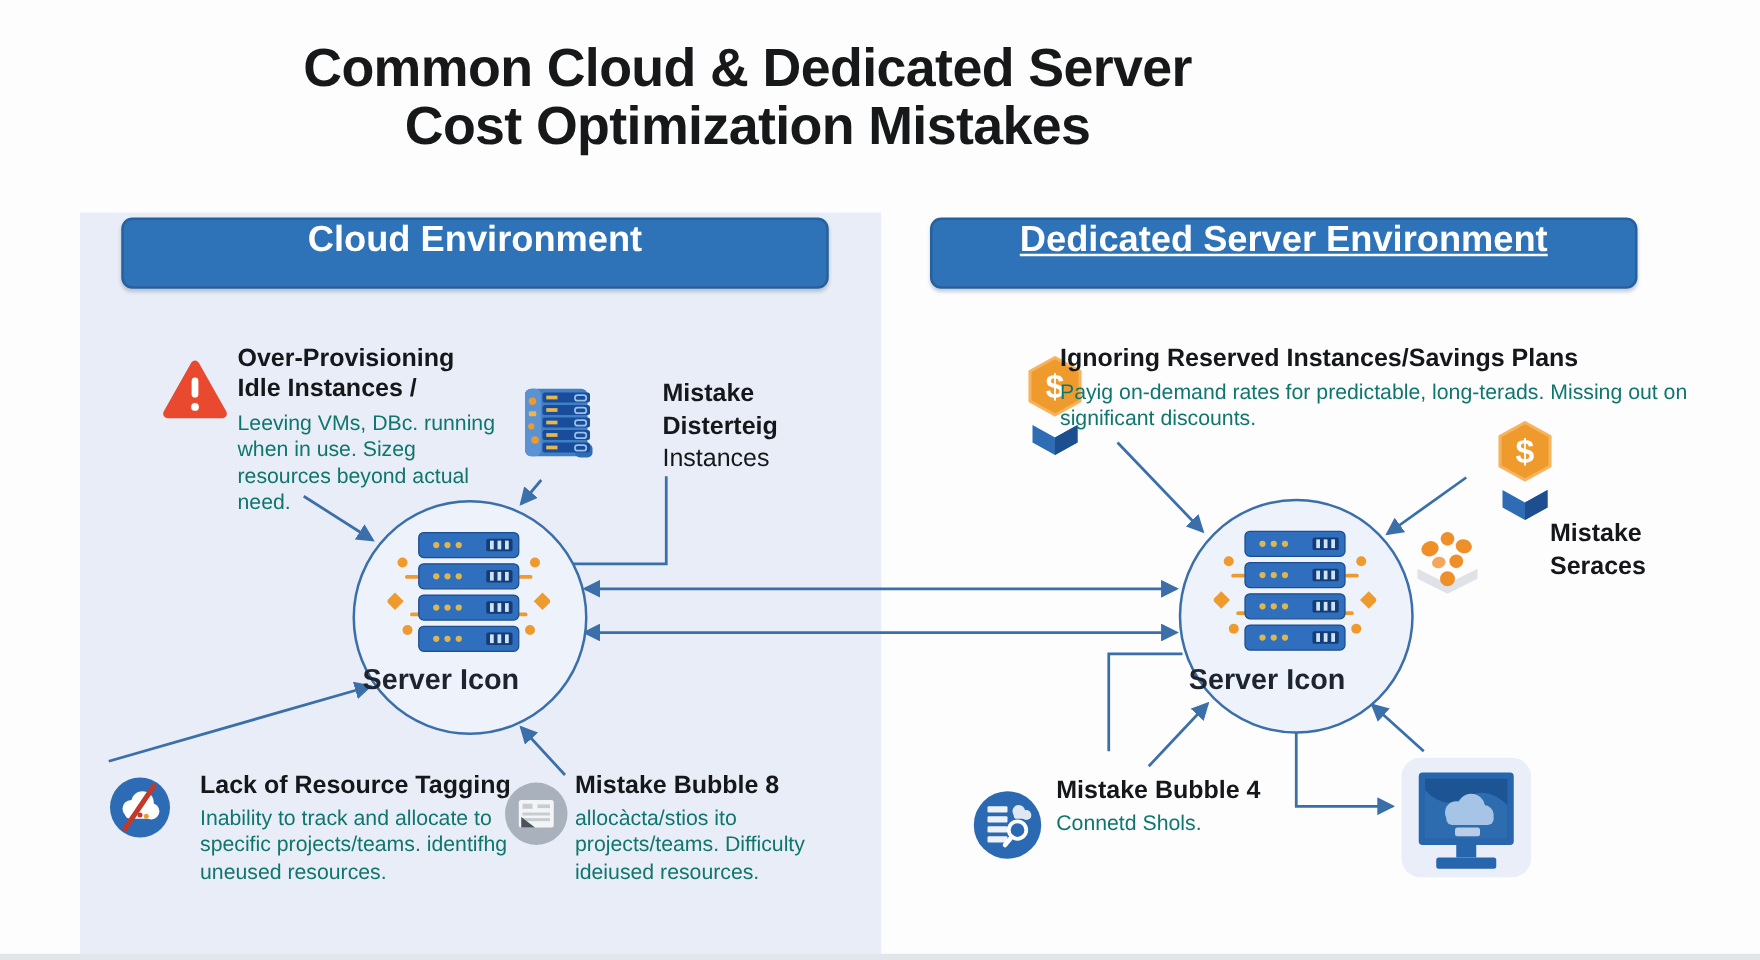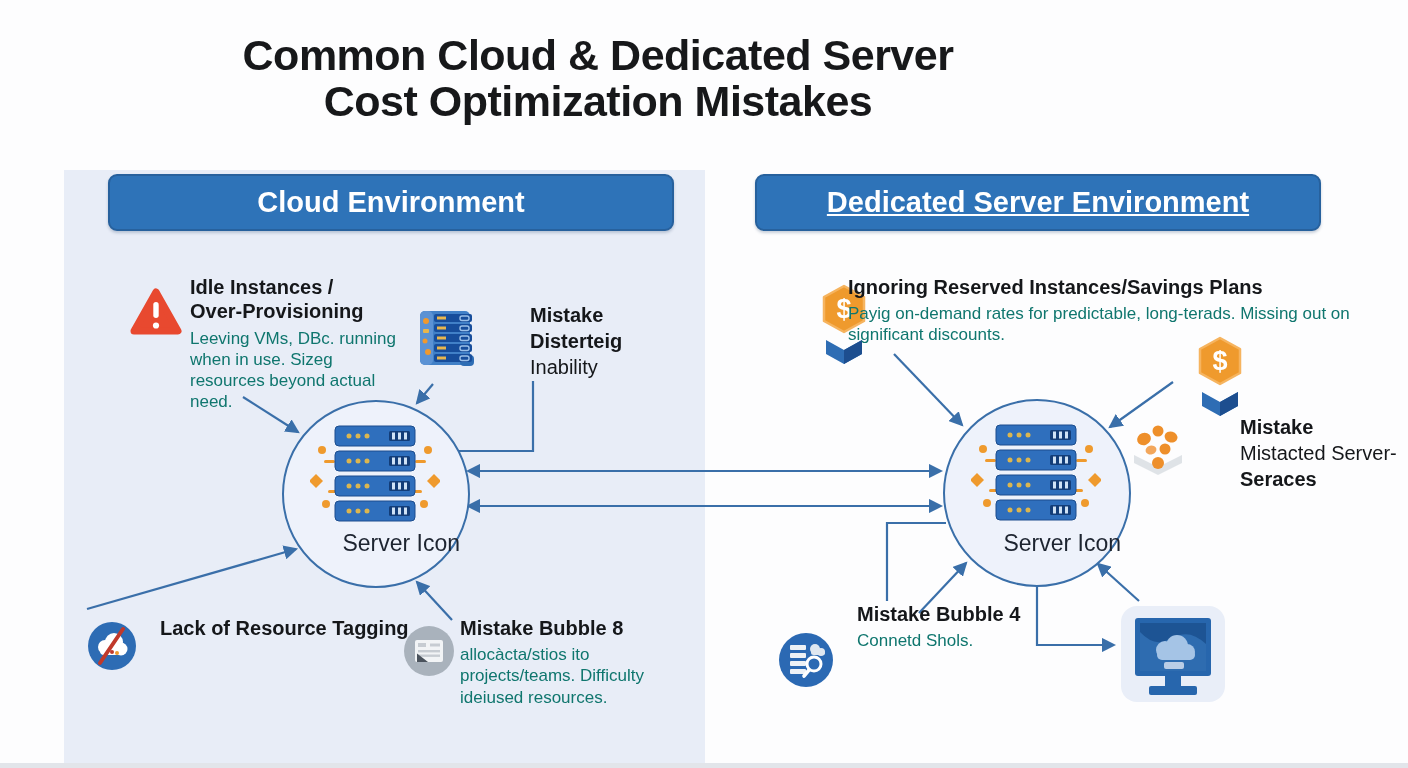--- a/index.html
+++ b/index.html
@@ -4,24 +4,24 @@
 <style>
   html,body{margin:0;padding:0;background:#fdfdfe;}
   body{width:1408px;height:768px;position:relative;overflow:hidden;
        font-family:"Liberation Sans", sans-serif;-webkit-font-smoothing:antialiased;}
   .abs{position:absolute;}
   .page-title{left:0;width:1196px;top:32px;text-align:center;
               font-size:43px;font-weight:700;color:#17181a;line-height:1.08;letter-spacing:-.5px;}
   .panel-bg{left:64px;top:170px;width:641px;height:594px;background:#e8edf7;}
   .bottom-strip{left:0;top:763px;width:1408px;height:5px;background:#e2e5ea;}
   .env-header{height:53px;background:#2e73b8;border:2px solid #27619d;border-radius:9px;
-              color:#fff;font-size:29px;font-weight:700;display:flex;align-items:center;
-              justify-content:center;box-shadow:0 2px 3px rgba(40,70,110,.25);margin-left:11px;}
+              color:#fff;font-size:29px;font-weight:700;display:flex;
+              justify-content:center;box-shadow:0 2px 3px rgba(40,70,110,.25);}
   .circle{width:184px;height:184px;border-radius:50%;background:#eef2fb;border:2px solid #3a6fa9;}
-  .server-label{width:170px;text-align:right;font-size:23px;color:#1d2430;font-weight:400;}
+  .server-label{width:170px;text-align:left;font-size:23px;color:#1d2430;font-weight:700;}
   .bubble-title{font-weight:700;font-size:20px;color:#15171a;line-height:1.22;}
   .bubble-body{font-size:17px;color:#0f766e;line-height:1.24;margin-top:4px;}
   .mline{font-size:20px;line-height:1.3;color:#15171a;margin-left:48px;}
   .bold{font-weight:700;}
   svg text{font-family:"Liberation Sans", sans-serif;}
 </style>
 </head>
 <body>
 
 <div class="abs panel-bg"></div>
@@ -183,22 +183,22 @@
   </g>
 </svg>
 <div class="abs server-label" style="left:951px;top:530px;">Server Icon</div>
 
 <svg class="abs" style="left:128px;top:287px;" width="56" height="50" viewBox="0 0 56 50">
   <polygon points="28,5 50,44 6,44" fill="#e8492f" stroke="#e8492f" stroke-width="7" stroke-linejoin="round"></polygon>
   <rect x="25.3" y="15" width="5.4" height="16" rx="2.7" fill="#fff"></rect>
   <circle cx="28" cy="38.5" r="3.1" fill="#fff"></circle>
 </svg>
 <div class="abs" style="left:190px;top:275px;width:222px;">
+  <div class="bubble-title">Over-Provisioning</div>
   <div class="bubble-title">Idle Instances /</div>
-  <div class="bubble-title">Over-Provisioning</div>
   <div class="bubble-body">Leeving VMs, DBc. running when in use. Sizeg resources beyond actual need.</div>
 </div>
 
 <svg class="abs" style="left:416px;top:305px;" width="62" height="64" viewBox="0 0 62 64">
   <rect x="4" y="6" width="50" height="54" rx="5" fill="#4180c7"></rect>
   <rect x="4" y="6" width="13" height="54" rx="5" fill="#5b92d4"></rect>
   <circle cx="10" cy="16" r="3" fill="#f0992d"></circle>
   <rect x="7" y="24" width="6" height="4" rx="1" fill="#e8b64e"></rect>
   <circle cx="9" cy="36" r="2.5" fill="#f0992d"></circle>
   <circle cx="12" cy="47" r="3" fill="#f0992d"></circle>
@@ -221,37 +221,38 @@
     <rect x="44" y="11" width="9" height="4.5" rx="2"></rect>
       <rect x="44" y="21" width="9" height="4.5" rx="2"></rect>
     <rect x="44" y="31" width="9" height="4.5" rx="2"></rect>
       <rect x="44" y="41" width="9" height="4.5" rx="2"></rect>
     <rect x="44" y="51" width="9" height="4.5" rx="2"></rect>
   </g>
 </svg>
 <div class="abs" style="left:482px;top:302px;width:160px;">
   <div class="mline bold">Mistake</div>
   <div class="mline bold">Disterteig</div>
-  <div class="mline">Inability</div>
+  <div class="mline">Instances</div>
 </div>
 
 <svg class="abs" style="left:87px;top:621px;" width="50" height="50" viewBox="0 0 50 50">
   <circle cx="25" cy="25" r="24" fill="#2d6cb4"></circle>
   <g fill="#ffffff">
     <circle cx="18" cy="26" r="7"></circle>
       <circle cx="27" cy="21" r="9"></circle>
       <circle cx="34" cy="28" r="6.5"></circle>
     <rect x="13" y="26" width="25" height="8" rx="4"></rect>
   </g>
   <circle cx="25" cy="31" r="2" fill="#c0392b"></circle>
   <circle cx="30" cy="32" r="2" fill="#ef9a2d"></circle>
   <line x1="36" y1="8" x2="13" y2="42" stroke="#c0392b" stroke-width="4" stroke-linecap="round"></line>
 </svg>
 <div class="abs" style="left:160px;top:616px;width:266px;">
   <div class="bubble-title">Lack of Resource Tagging</div>
+  <div class="bubble-body">Inability to track and allocate to specific projects/teams. identifhg uneused resources.</div>
 </div>
 
 <svg class="abs" style="left:403px;top:625px;" width="52" height="52" viewBox="0 0 52 52">
   <circle cx="26" cy="26" r="25" fill="#a9b2bc"></circle>
   <rect x="12" y="15" width="28" height="22" rx="2" fill="#f2f4f6"></rect>
   <rect x="15" y="18" width="8" height="4" fill="#c7ccd2"></rect>
   <rect x="27" y="18.5" width="10" height="3" fill="#c7ccd2"></rect>
   <rect x="15" y="25" width="22" height="2.4" fill="#c7ccd2"></rect>
   <rect x="15" y="29.5" width="22" height="2.4" fill="#c7ccd2"></rect>
   <path d="M14 37 L14 28.5 L25 37 Z" fill="#4a525c"></path>
@@ -285,41 +286,40 @@
     <ellipse cx="14" cy="17" rx="7" ry="6" transform="rotate(-20 14 17)"></ellipse>
     <circle cx="28" cy="9" r="5.5"></circle>
     <ellipse cx="41" cy="15" rx="6.5" ry="5.5" transform="rotate(15 41 15)"></ellipse>
     <circle cx="35" cy="27" r="5.5"></circle>
     <circle cx="28" cy="41" r="6"></circle>
   </g>
   <ellipse cx="21" cy="28" rx="5.5" ry="4.5" fill="#f3a75c" transform="rotate(-15 21 28)"></ellipse>
 </svg>
 <div class="abs" style="left:1192px;top:414px;width:210px;">
   <div class="mline bold">Mistake</div>
-  <div class="mline">Mistacted Server-</div>
   <div class="mline bold">Seraces</div>
 </div>
 
 <svg class="abs" style="left:778px;top:632px;" width="56" height="56" viewBox="0 0 56 56">
   <circle cx="28" cy="28" r="27" fill="#2b69b3"></circle>
   <g fill="#eef2f6">
     <rect x="12" y="13" width="16" height="5" rx="1"></rect>
     <rect x="12" y="21" width="16" height="5" rx="1"></rect>
     <rect x="12" y="29" width="16" height="5" rx="1"></rect>
     <rect x="12" y="37" width="16" height="5" rx="1"></rect>
   </g>
   <g fill="#dfe7f0">
     <circle cx="37" cy="17" r="5"></circle>
       <circle cx="43" cy="20" r="4"></circle>
     <rect x="33" y="18" width="14" height="5" rx="2.5"></rect>
   </g>
   <circle cx="36" cy="32" r="7" fill="none" stroke="#ffffff" stroke-width="3"></circle>
   <line x1="31" y1="38" x2="26" y2="44" stroke="#ffffff" stroke-width="3.6" stroke-linecap="round"></line>
 </svg>
-<div class="abs" style="left:845px;top:602px;width:220px;margin-left:12px;">
+<div class="abs" style="left:845px;top:620px;width:220px;">
   <div class="bubble-title">Mistake Bubble 4</div>
   <div class="bubble-body">Connetd Shols.</div>
 </div>
 
 <svg class="abs" style="left:1121px;top:606px;" width="104" height="96" viewBox="0 0 104 96">
   <rect x="0" y="0" width="104" height="96" rx="16" fill="#e9eef8"></rect>
   <rect x="14" y="12" width="76" height="58" rx="3" fill="#2766ad"></rect>
   <rect x="19" y="17" width="66" height="48" fill="#1d5494"></rect>
   <path d="M19 65 L19 26 Q36 44 52 30 L52 65 Z" fill="#2e6cb0"></path>
   <path d="M52 65 L52 32 Q68 22 85 38 L85 65 Z" fill="#2e6cb0"></path>

